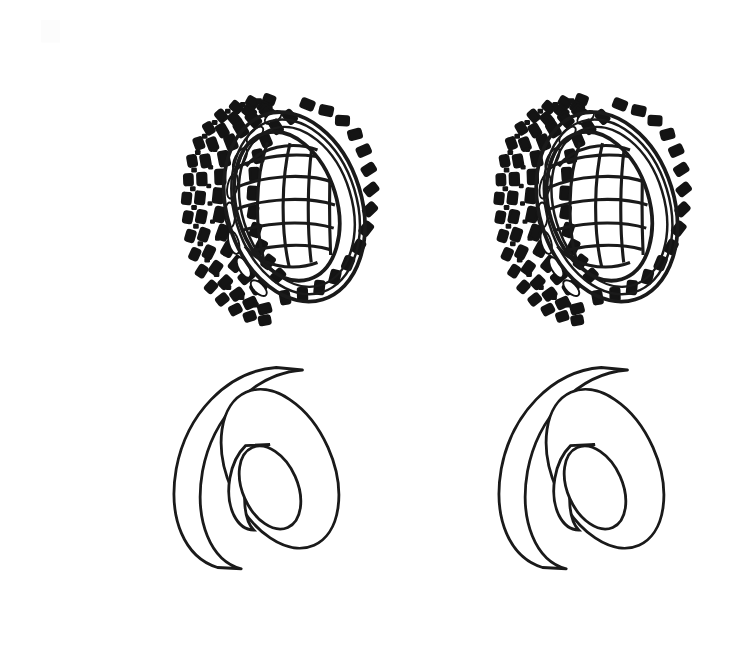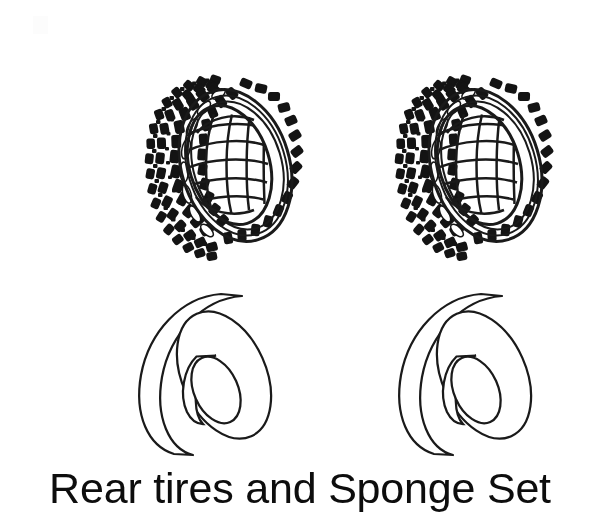--- a/index.html
+++ b/index.html
@@ -458,15 +458,14 @@
         <path d="M157 141
                  C 131 166, 122 218, 138 252
                  C 146 268, 158 276, 170 276
                  C 152 258, 150 206, 168 168
                  C 176 152, 186 142, 196 139 Z"></path>
         <ellipse cx="196" cy="208" rx="44" ry="70" transform="rotate(-24 196 208)"></ellipse>
       </g>
     </svg>
   </div>
 
-  <div id="caption">Rear tires and Sponge Set</div>
 
 </div>
 
 </body></html>

